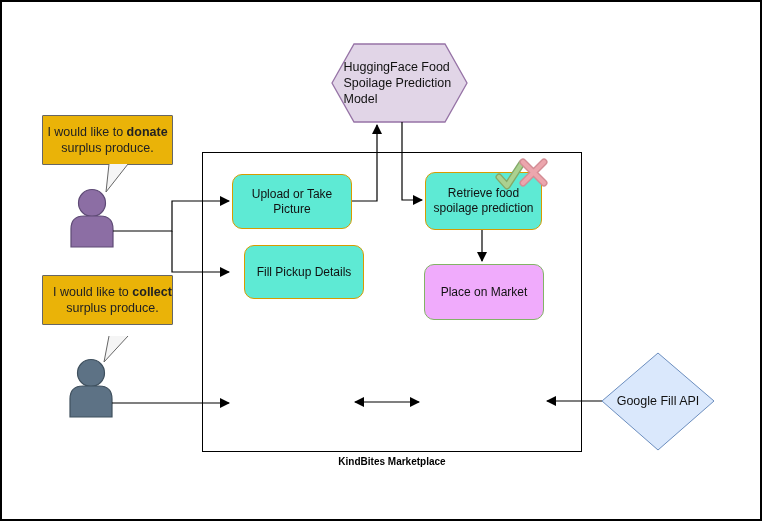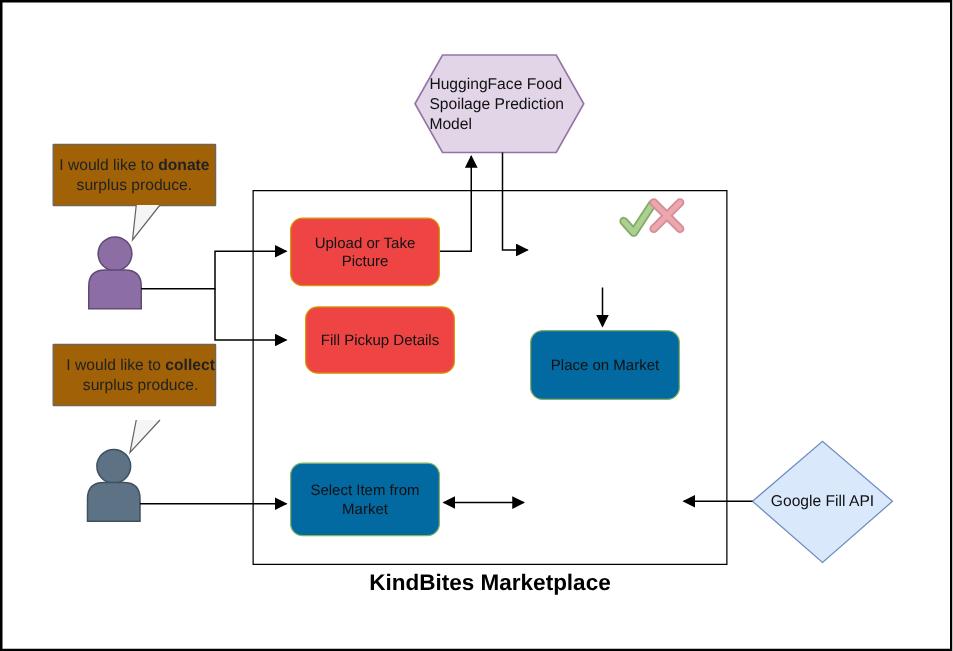--- a/index.html
+++ b/index.html
@@ -9,32 +9,32 @@
   }
   svg.layer{position:absolute;left:0;top:0;pointer-events:none;}
   #shapes{z-index:1;}
   #connectors{z-index:3;}
   .big-rect{
     position:absolute;left:200px;top:150px;width:380px;height:300px;
     border:1px solid #000;box-sizing:border-box;z-index:0;background:#fff;
   }
   .container-title{
     position:absolute;left:200px;top:454px;width:380px;text-align:center;
-    font-size:18px;font-weight:bold;color:#000;z-index:2;
+    font-size:10px;font-weight:bold;color:#000;z-index:2;
   }
   .node{
     position:absolute;box-sizing:border-box;border:1px solid;border-radius:10px;
     display:flex;align-items:center;justify-content:center;text-align:center;
     font-size:12px;line-height:1.25;color:#111;padding:4px;z-index:2;
   }
-  .orange{background:#ef4444;border-color:#D79B00;}
-  .green{background:#0369a1;border-color:#82B366;}
+  .orange{background:#5eead4;border-color:#D79B00;}
+  .green{background:#f0abfc;border-color:#82B366;}
   .yellow{background:#FFF2CC;border-color:#D6B656;}
   .bubble{
-    position:absolute;box-sizing:border-box;background:#a16207;border:1px solid #666;
+    position:absolute;box-sizing:border-box;background:#eab308;border:1px solid #666;
     display:flex;align-items:center;justify-content:center;text-align:center;
     font-size:12.5px;line-height:1.3;color:#222;z-index:2;border-radius:1px;
   }
   .hex-label,.diamond-label{
     position:absolute;display:flex;align-items:center;justify-content:center;
     text-align:left;font-size:12.5px;line-height:1.3;color:#111;z-index:2;
   }
   .hex-label{left:330px;top:42px;width:135px;height:78px;}
   .hex-label span{width:112px;}
   .diamond-label{left:586px;top:389px;width:140px;height:20px;white-space:nowrap;}
@@ -85,25 +85,25 @@
       <span>surplus produce.</span>
     </div>
   </div>
 
   <div class="node orange" id="n-upload">
     <span>Upload or Take Picture</span>
   </div>
   <div class="node orange" id="n-fill">
     <span>Fill Pickup Details</span>
   </div>
+  <div class="node orange" id="n-retrieve">
+    <span>Retrieve food spoilage prediction</span>
+  </div>
   <div class="node green" id="n-place">
     <span>Place on Market</span>
-  </div>
-  <div class="node green" id="n-select">
-    <span>Select Item from Market</span>
   </div>
 
   <svg id="connectors" class="layer" width="762" height="521" viewBox="0 0 762 521">
     <defs>
       <marker id="arr" viewBox="0 0 10 10" refX="9" refY="5" markerWidth="8.5" markerHeight="8.5" orient="auto-start-reverse">
         <path d="M0,0 L10,5 L0,10 Z" fill="#000"></path>
       </marker>
     </defs>
 
     <g>

